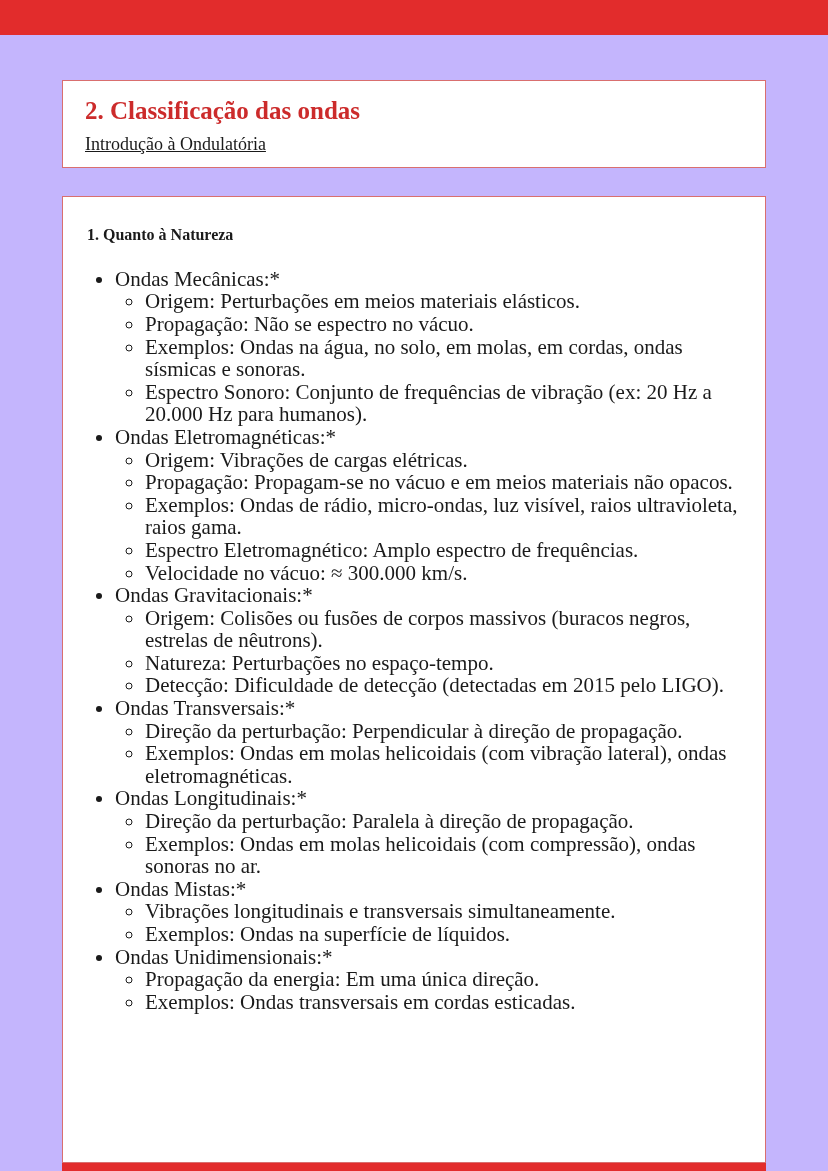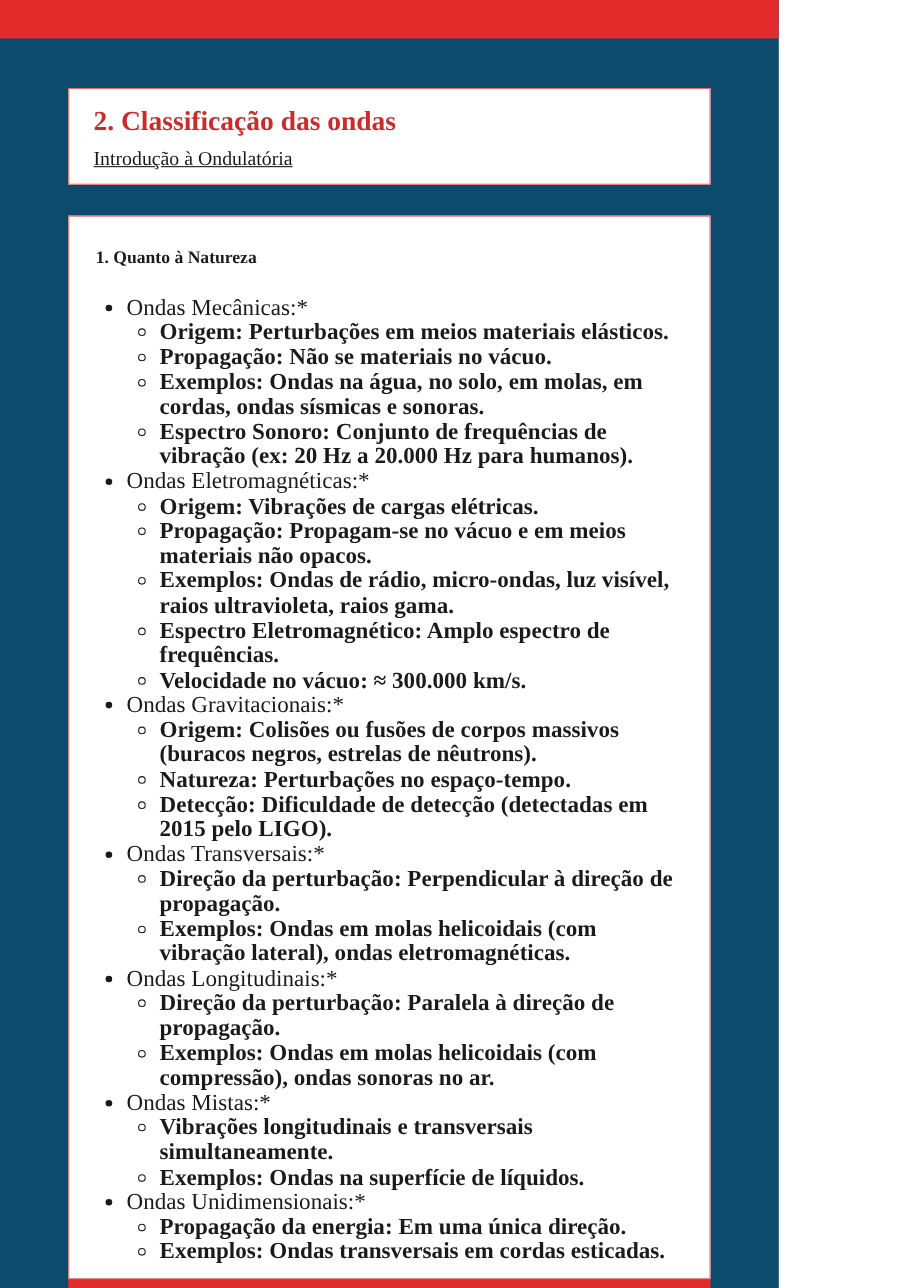--- a/index.html
+++ b/index.html
@@ -9,23 +9,23 @@
   }
   *{box-sizing:border-box;}
   html,body{margin:0;padding:0;background:#ffffff;}
   body{
     font-family:"Liberation Serif","DejaVu Serif",serif;
     color:#1a1a1a;
     -webkit-font-smoothing:antialiased;
   }
   .page{
     position:relative;
-    width:708px;
+    width:828px;
     height:1171px;
-    background:#0c4a6e;
+    background:#c4b5fd;
     overflow:hidden;
   }
   .top-bar{
     position:absolute;
     top:0;left:0;right:0;
     height:35px;
     background:var(--accent);
   }
   .bottom-bar{
     position:absolute;
@@ -78,21 +78,20 @@
   }
   ul.l1{
     list-style-type:disc;
     margin:0;
     padding-left:28px;
   }
   ul.l2{
     list-style-type:circle;
     margin:0;
     padding-left:30px;
-    font-weight:bold;
   }
   ul.l1>li, ul.l2>li{
     font-size:21px;
     line-height:22.6px;
     color:#1a1a1a;
   }
 </style>
 </head>
 <body>
 
@@ -107,21 +106,21 @@
 
   <div class="content-box">
 
     <div class="section">
       <h2 class="section-heading">1. Quanto à Natureza</h2>
       <ul class="l1">
         <li>
           <span>Ondas Mecânicas:*</span>
           <ul class="l2">
             <li>Origem: Perturbações em meios materiais elásticos.</li>
-            <li>Propagação: Não se materiais no vácuo.</li>
+            <li>Propagação: Não se espectro no vácuo.</li>
             <li>Exemplos: Ondas na água, no solo, em molas, em cordas, ondas sísmicas e sonoras.</li>
             <li>Espectro Sonoro: Conjunto de frequências de vibração (ex: 20 Hz a 20.000 Hz para humanos).</li>
           </ul>
         </li>
         <li>
           <span>Ondas Eletromagnéticas:*</span>
           <ul class="l2">
             <li>Origem: Vibrações de cargas elétricas.</li>
             <li>Propagação: Propagam-se no vácuo e em meios materiais não opacos.</li>
             <li>Exemplos: Ondas de rádio, micro-ondas, luz visível, raios ultravioleta, raios gama.</li>

